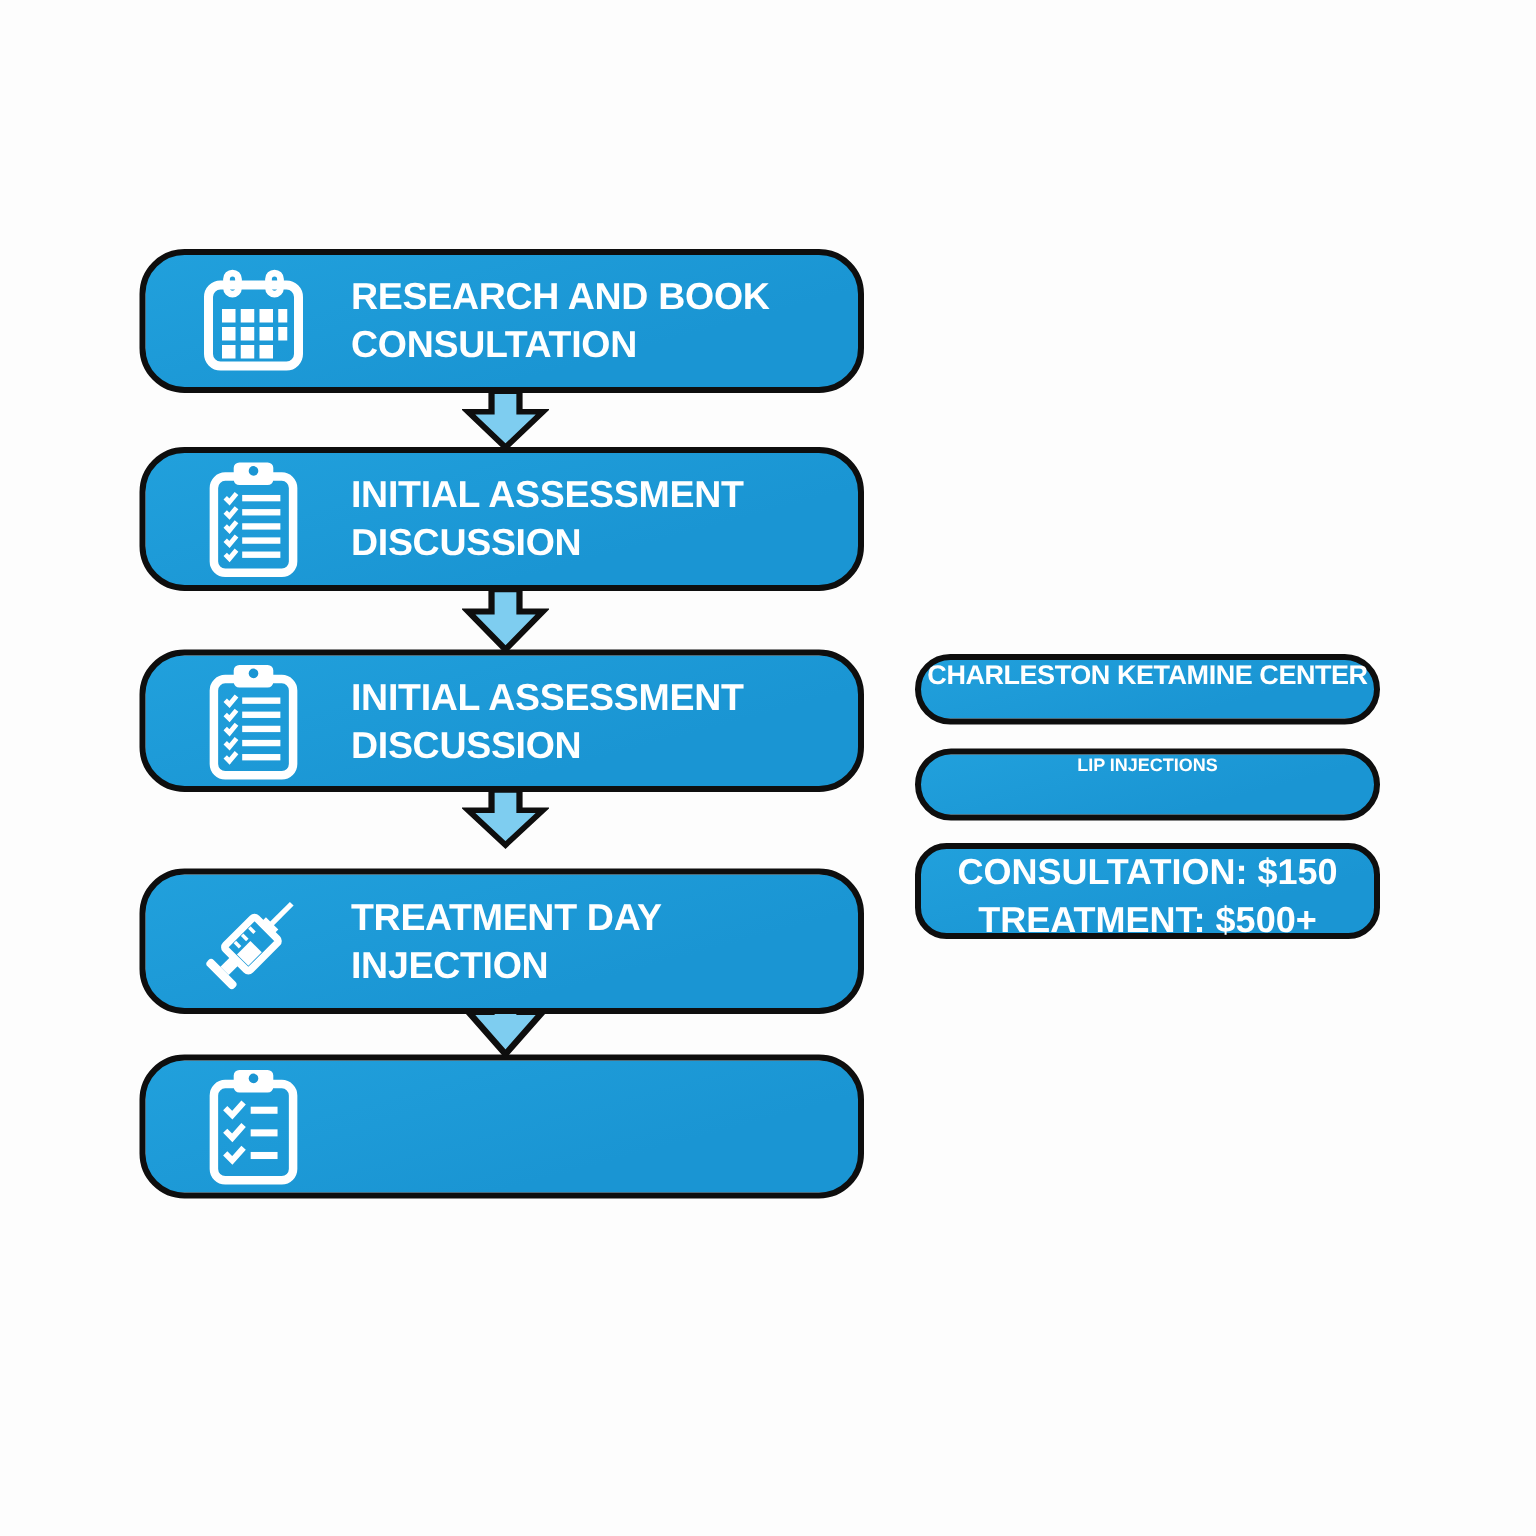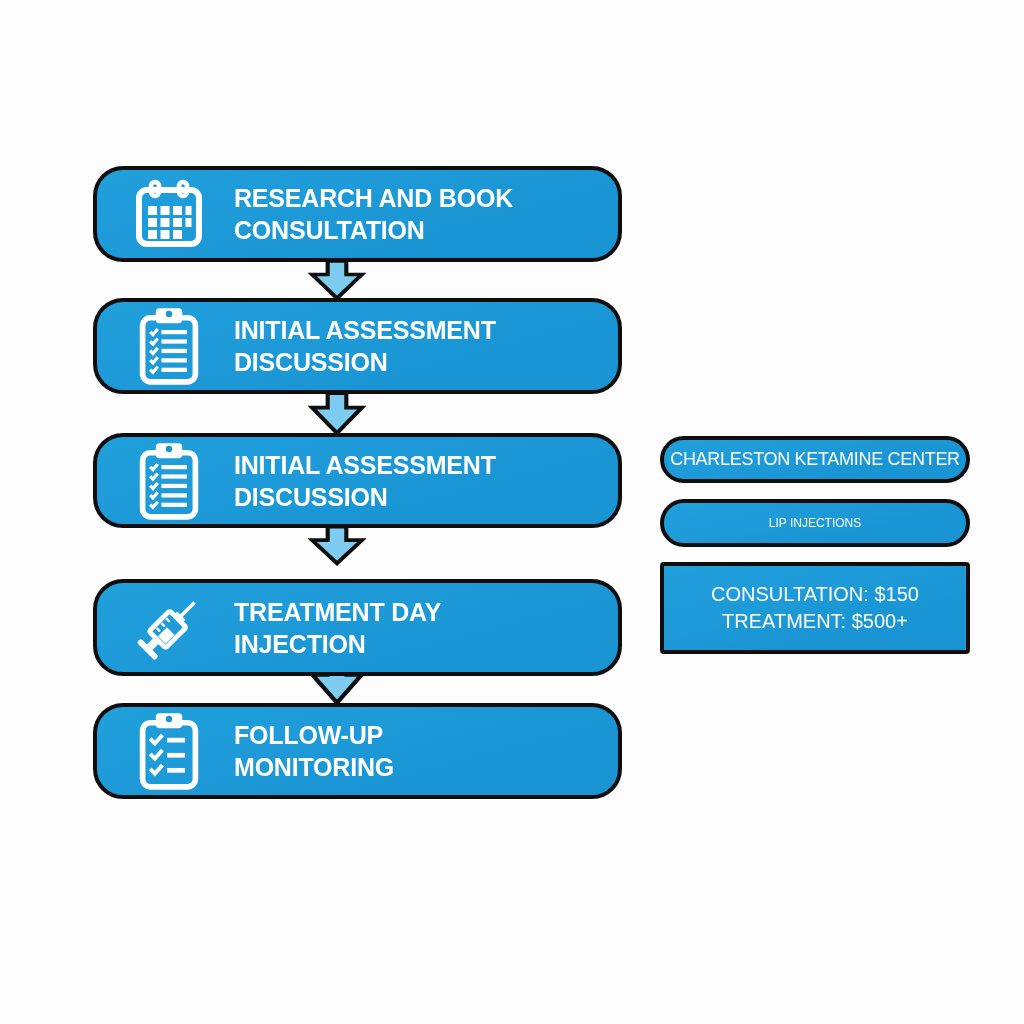--- a/index.html
+++ b/index.html
@@ -15,21 +15,21 @@
     width: 1024px; height: 1024px;
     background: var(--background);
     font-family: "Liberation Sans", sans-serif;
     overflow: hidden;
   }
   .canvas { position: relative; width: 1024px; height: 1024px; }
 
   
   .step {
     position: absolute;
-    left: 93px; width: 529px; height: 96px;
+    left: 93px; width: 483px; height: 96px;
     background: linear-gradient(165deg, var(--box-blue-light) 0%, var(--box-blue) 70%);
     border: 4px solid var(--outline-black);
     border-radius: 30px;
     display: flex; align-items: center;
     z-index: 2;
   }
   .step .icon {
     width: 78px; margin-left: 33px;
     display: flex; align-items: center; justify-content: center;
     flex: 0 0 auto;
@@ -54,33 +54,33 @@
   .arrow path {
     fill: var(--arrow-blue);
     stroke: var(--outline-black);
     stroke-width: 4;
     stroke-linejoin: miter;
   }
 
   
   .panel {
     position: absolute;
-    left: 660px; width: 310px;
+    left: 610px; width: 310px;
     background: linear-gradient(165deg, var(--box-blue-light) 0%, var(--box-blue) 70%);
     border: 4px solid var(--outline-black);
     border-radius: 24px;
-    display: flex; align-items: center; justify-content: center;
+    display: flex; align-items: flex-start; justify-content: center;
     color: var(--text-white);
-    font-weight: normal;
+    font-weight: bold;
     text-align: center;
     white-space: pre-line;
   }
   .panel-clinic  { top: 436px; height: 47px; font-size: 18px; letter-spacing: -0.3px; }
   .panel-service { top: 499px; height: 48px; font-size: 12px; }
-  .panel-pricing { top: 562px; height: 92px; font-size: 20px; line-height: 1.35; border-radius: 4px; }
+  .panel-pricing { top: 562px; height: 64px; font-size: 24px; line-height: 1.35; border-radius: 21px; }
 
   .icon svg { display: block; }
 </style>
 </head>
 <body>
 
 <div class="canvas">
 
   <svg class="arrow" style="top:259px;height:42px" viewBox="0 0 56 46" preserveAspectRatio="none">
     <path d="M19 2 H37 V17 H52 L28 43 L4 17 H19 Z"></path>
@@ -205,22 +205,20 @@
           <polyline points="15,45 20,50 28,41"></polyline>
           <polyline points="15,61 20,66 28,57"></polyline>
         </g>
         <g fill="#fff">
           <rect x="33" y="28" width="19" height="5"></rect>
           <rect x="33" y="44" width="19" height="5"></rect>
           <rect x="33" y="60" width="19" height="5"></rect>
         </g>
       </svg>
     </span>
-    <span class="label">FOLLOW-UP
-MONITORING</span>
   </div>
 
   <div class="panel panel-clinic">
     <span>CHARLESTON KETAMINE CENTER</span>
   </div>
   <div class="panel panel-service">
     <span>LIP INJECTIONS</span>
   </div>
   <div class="panel panel-pricing">
     <span>CONSULTATION: $150

